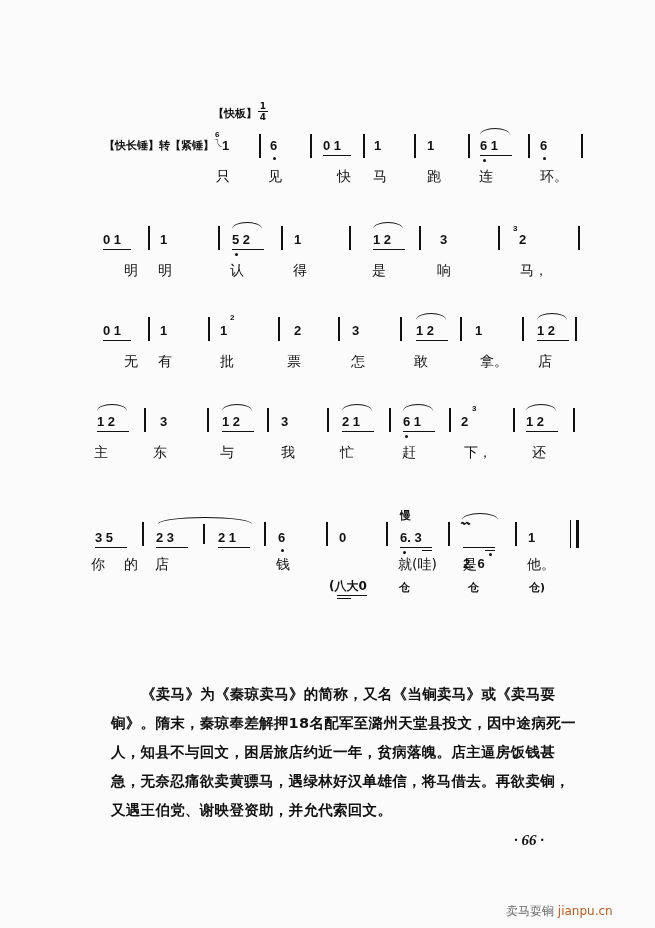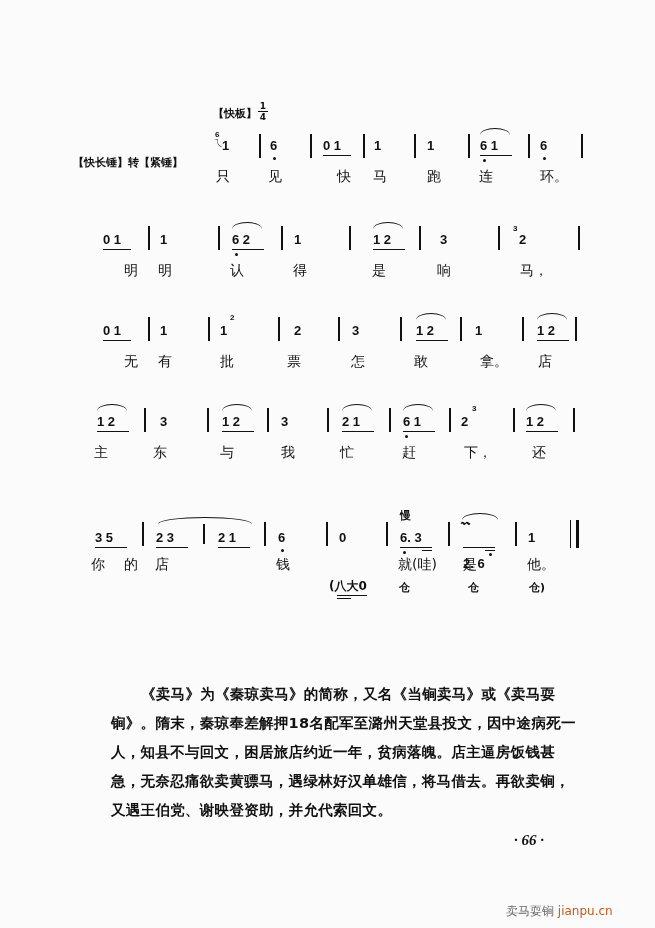--- a/index.html
+++ b/index.html
@@ -27,21 +27,21 @@
   .wm .url { color: #c25a1c; font-family: "DejaVu Sans", sans-serif; }
 </style>
 </head>
 <body>
 
 <div class="abs label" style="left:213px;top:106px;">【快板】</div>
 <div class="abs" style="left:258px;top:101px;font-size:9px;font-weight:bold;text-align:center;width:10px;line-height:10px;">
   <div>1</div>
   <div style="border-top:1px solid #111;">4</div>
 </div>
-<div class="abs label" style="left:73px;top:138px;margin-top:17px;">【快长锤】转【紧锤】</div>
+<div class="abs label" style="left:104px;top:138px;">【快长锤】转【紧锤】</div>
 
 <div>
   <span class="grace" style="left:215px;top:130px;">6</span>
   <span class="abs" style="left:213px;top:135px;font-size:11px;">ㄟ</span>
   <span class="n" style="left:222px;top:138px;">1</span>
   <div class="bar" style="left:259px;top:134px;height:24px;"></div>
   <span class="n" style="left:270px;top:138px;">6</span>
   <div class="dot" style="left:273px;top:157px;"></div>
   <div class="bar" style="left:310px;top:134px;height:24px;"></div>
   <span class="n" style="left:323px;top:138px;">0 1</span>
@@ -69,21 +69,21 @@
   <span class="lyric" style="left:540px;top:168px;">环。</span>
 </div>
 
 <div>
   <span class="n" style="left:103px;top:232px;">0 1</span>
   <div class="ul" style="left:103px;top:249px;width:28px;"></div>
   <div class="bar" style="left:148px;top:226px;height:24px;"></div>
   <span class="n" style="left:160px;top:232px;">1</span>
   <div class="bar" style="left:218px;top:226px;height:24px;"></div>
   <div class="slur" style="left:232px;top:222px;width:30px;"></div>
-  <span class="n" style="left:232px;top:232px;">6 2</span>
+  <span class="n" style="left:232px;top:232px;">5 2</span>
   <div class="ul" style="left:232px;top:249px;width:32px;"></div>
   <div class="dot" style="left:235px;top:253px;"></div>
   <div class="bar" style="left:281px;top:226px;height:24px;"></div>
   <span class="n" style="left:294px;top:232px;">1</span>
   <div class="bar" style="left:349px;top:226px;height:24px;"></div>
   <div class="slur" style="left:373px;top:222px;width:30px;"></div>
   <span class="n" style="left:373px;top:232px;">1 2</span>
   <div class="ul" style="left:373px;top:249px;width:32px;"></div>
   <div class="bar" style="left:419px;top:226px;height:24px;"></div>
   <span class="n" style="left:440px;top:232px;">3</span>

